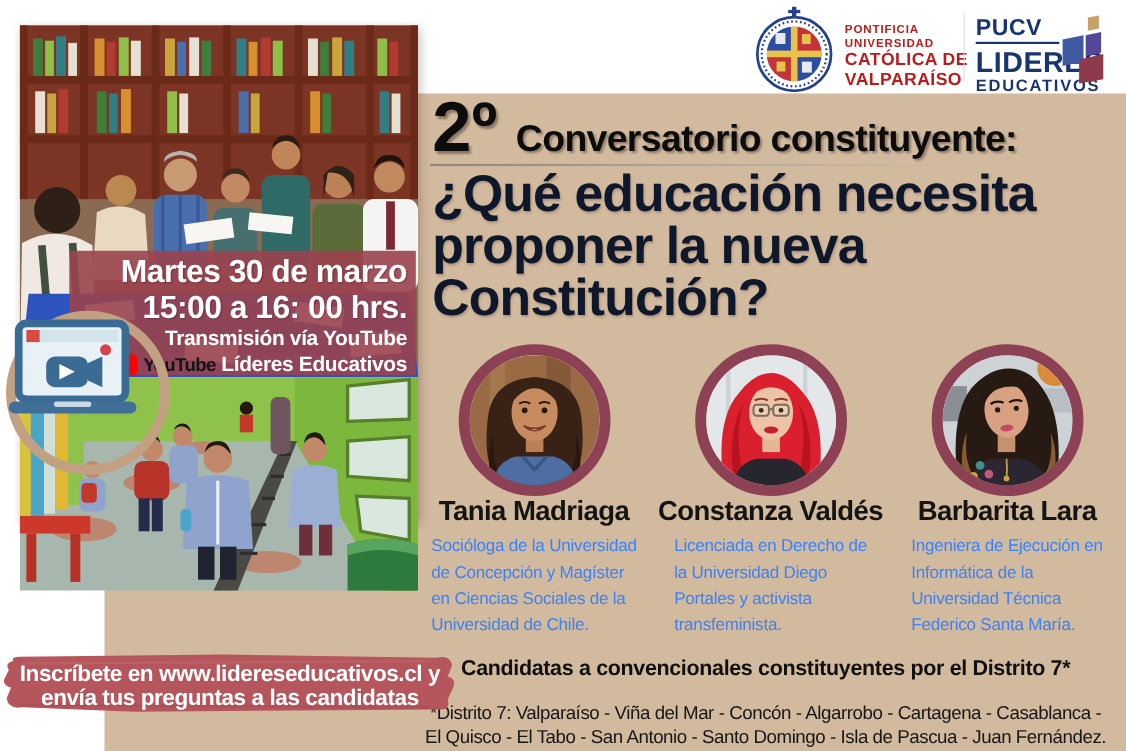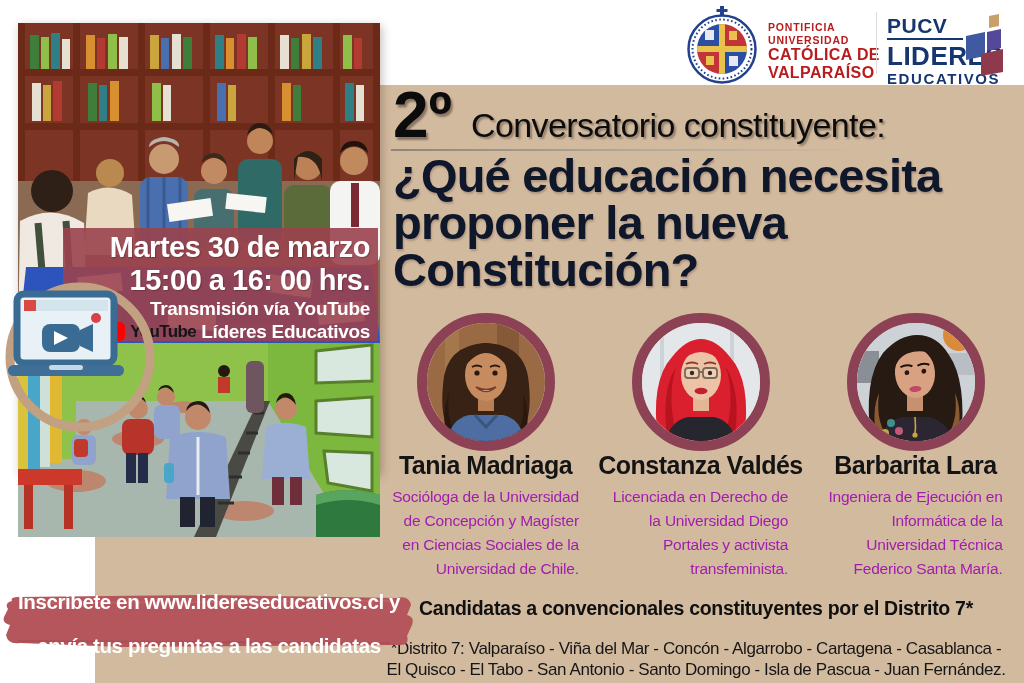--- a/index.html
+++ b/index.html
@@ -37,51 +37,51 @@
            font-size:19px;font-weight:bold;line-height:23px;letter-spacing:-.3px;}
   .yt-badge{display:inline-flex;width:27px;height:19px;border-radius:5px;background:#ff0000;
             align-items:center;justify-content:center;}
   .yt-badge i{display:block;width:0;height:0;border-left:8px solid #fff;
               border-top:5px solid transparent;border-bottom:5px solid transparent;}
   .yt-wordmark{color:#151515;font-size:17px;font-weight:bold;letter-spacing:-.6px;}
 
   .laptop-wrap{position:absolute;left:3px;top:280px;width:154px;height:154px;}
 
   
-  .title-row{position:absolute;left:393px;top:84px;display:flex;align-items:baseline;color:#0c0c0c;}
+  .title-row{position:absolute;left:393px;top:84px;display:flex;align-items:baseline;color:#0c0c0c;gap:12px;}
   .title-number{font-size:64px;font-weight:bold;line-height:62px;
                 text-shadow:2px 3px 2px rgba(50,35,28,.45);}
-  .title-label{font-size:34px;font-weight:normal;margin-left:19px;letter-spacing:-.6px;
+  .title-label{font-size:34px;font-weight:bold;margin-left:5px;letter-spacing:-.6px;
                text-shadow:2px 2px 2px rgba(50,35,28,.40);}
   .title-rule{position:absolute;left:391px;top:149px;width:458px;height:2px;
               background:linear-gradient(90deg,#8e857a,#b3a99d 55%,rgba(179,169,157,.08));}
   .question{position:absolute;left:393px;top:152px;font-size:47px;font-weight:bold;color:#0f172a;
             line-height:47px;white-space:pre-line;letter-spacing:-.8px;
             text-shadow:1px 2px 2px rgba(70,35,40,.25);}
 
   
   .speakers{position:absolute;left:378px;top:313px;width:646px;display:flex;}
   .speaker{width:215px;display:flex;flex-direction:column;align-items:center;}
   .portrait{width:138px;height:138px;border-radius:50%;border:10px solid #8d4155;
             box-sizing:border-box;overflow:hidden;background:#d8cfc6;}
   .portrait svg{display:block;width:118px;height:118px;}
   .speaker-name{margin-top:0;font-size:25px;font-weight:bold;color:#141414;letter-spacing:-.5px;
                 white-space:nowrap;}
-  .speaker-bio{margin-top:5px;font-size:15.5px;line-height:24px;color:#a21caf;text-align:right;
+  .speaker-bio{margin-top:5px;font-size:15.5px;line-height:24px;color:#3b82f6;text-align:left;
                white-space:pre-line;letter-spacing:-.2px;}
 
   
   .candidates{position:absolute;left:368px;top:597px;width:656px;text-align:center;
               font-size:19.5px;font-weight:bold;color:#101010;letter-spacing:-.3px;}
   .district{position:absolute;left:368px;top:638px;width:656px;text-align:center;
             font-size:17px;line-height:21px;color:#161616;white-space:pre-line;letter-spacing:-.4px;}
 
   .cta{position:absolute;left:2px;top:589px;width:414px;height:68px;}
   .cta svg{position:absolute;inset:0;}
-  .cta-text{position:absolute;inset:0;display:flex;flex-direction:column;justify-content:space-between;
+  .cta-text{position:absolute;inset:0;display:flex;flex-direction:column;justify-content:center;
             align-items:center;color:#fff;font-weight:bold;font-size:20.5px;line-height:22px;
             letter-spacing:-.4px;text-align:center;padding-top:2px;}
 </style>
 </head>
 <body>
 
 <div class="page">
   <div class="beige-panel"></div>
 
   <svg class="crest" viewBox="0 0 76 78">

